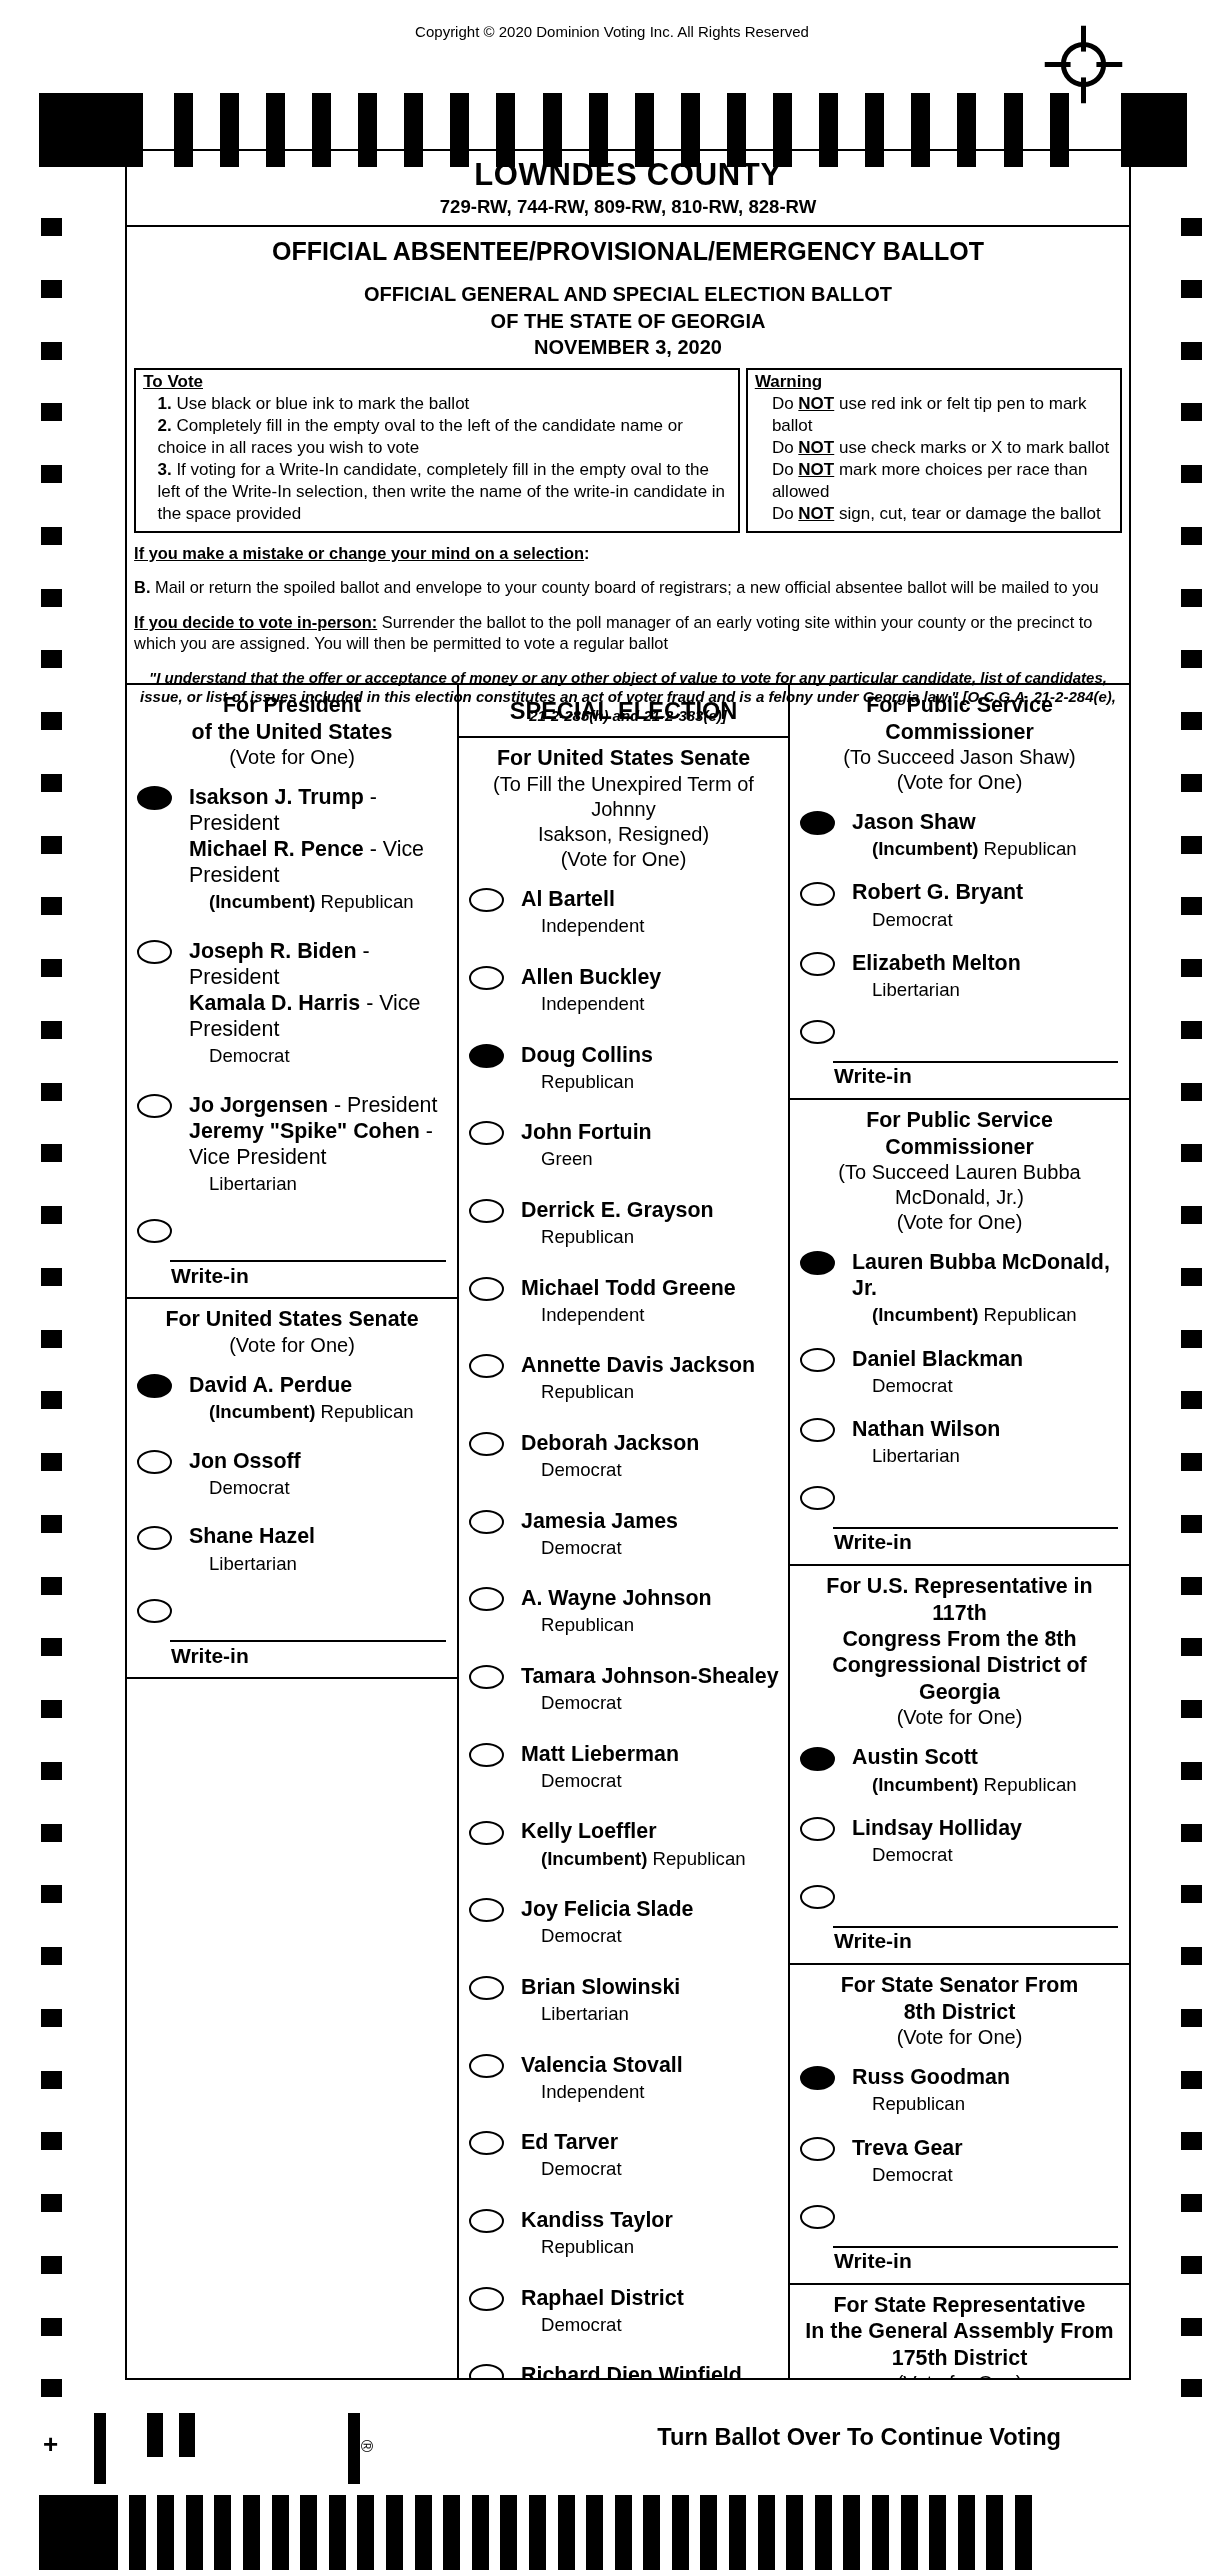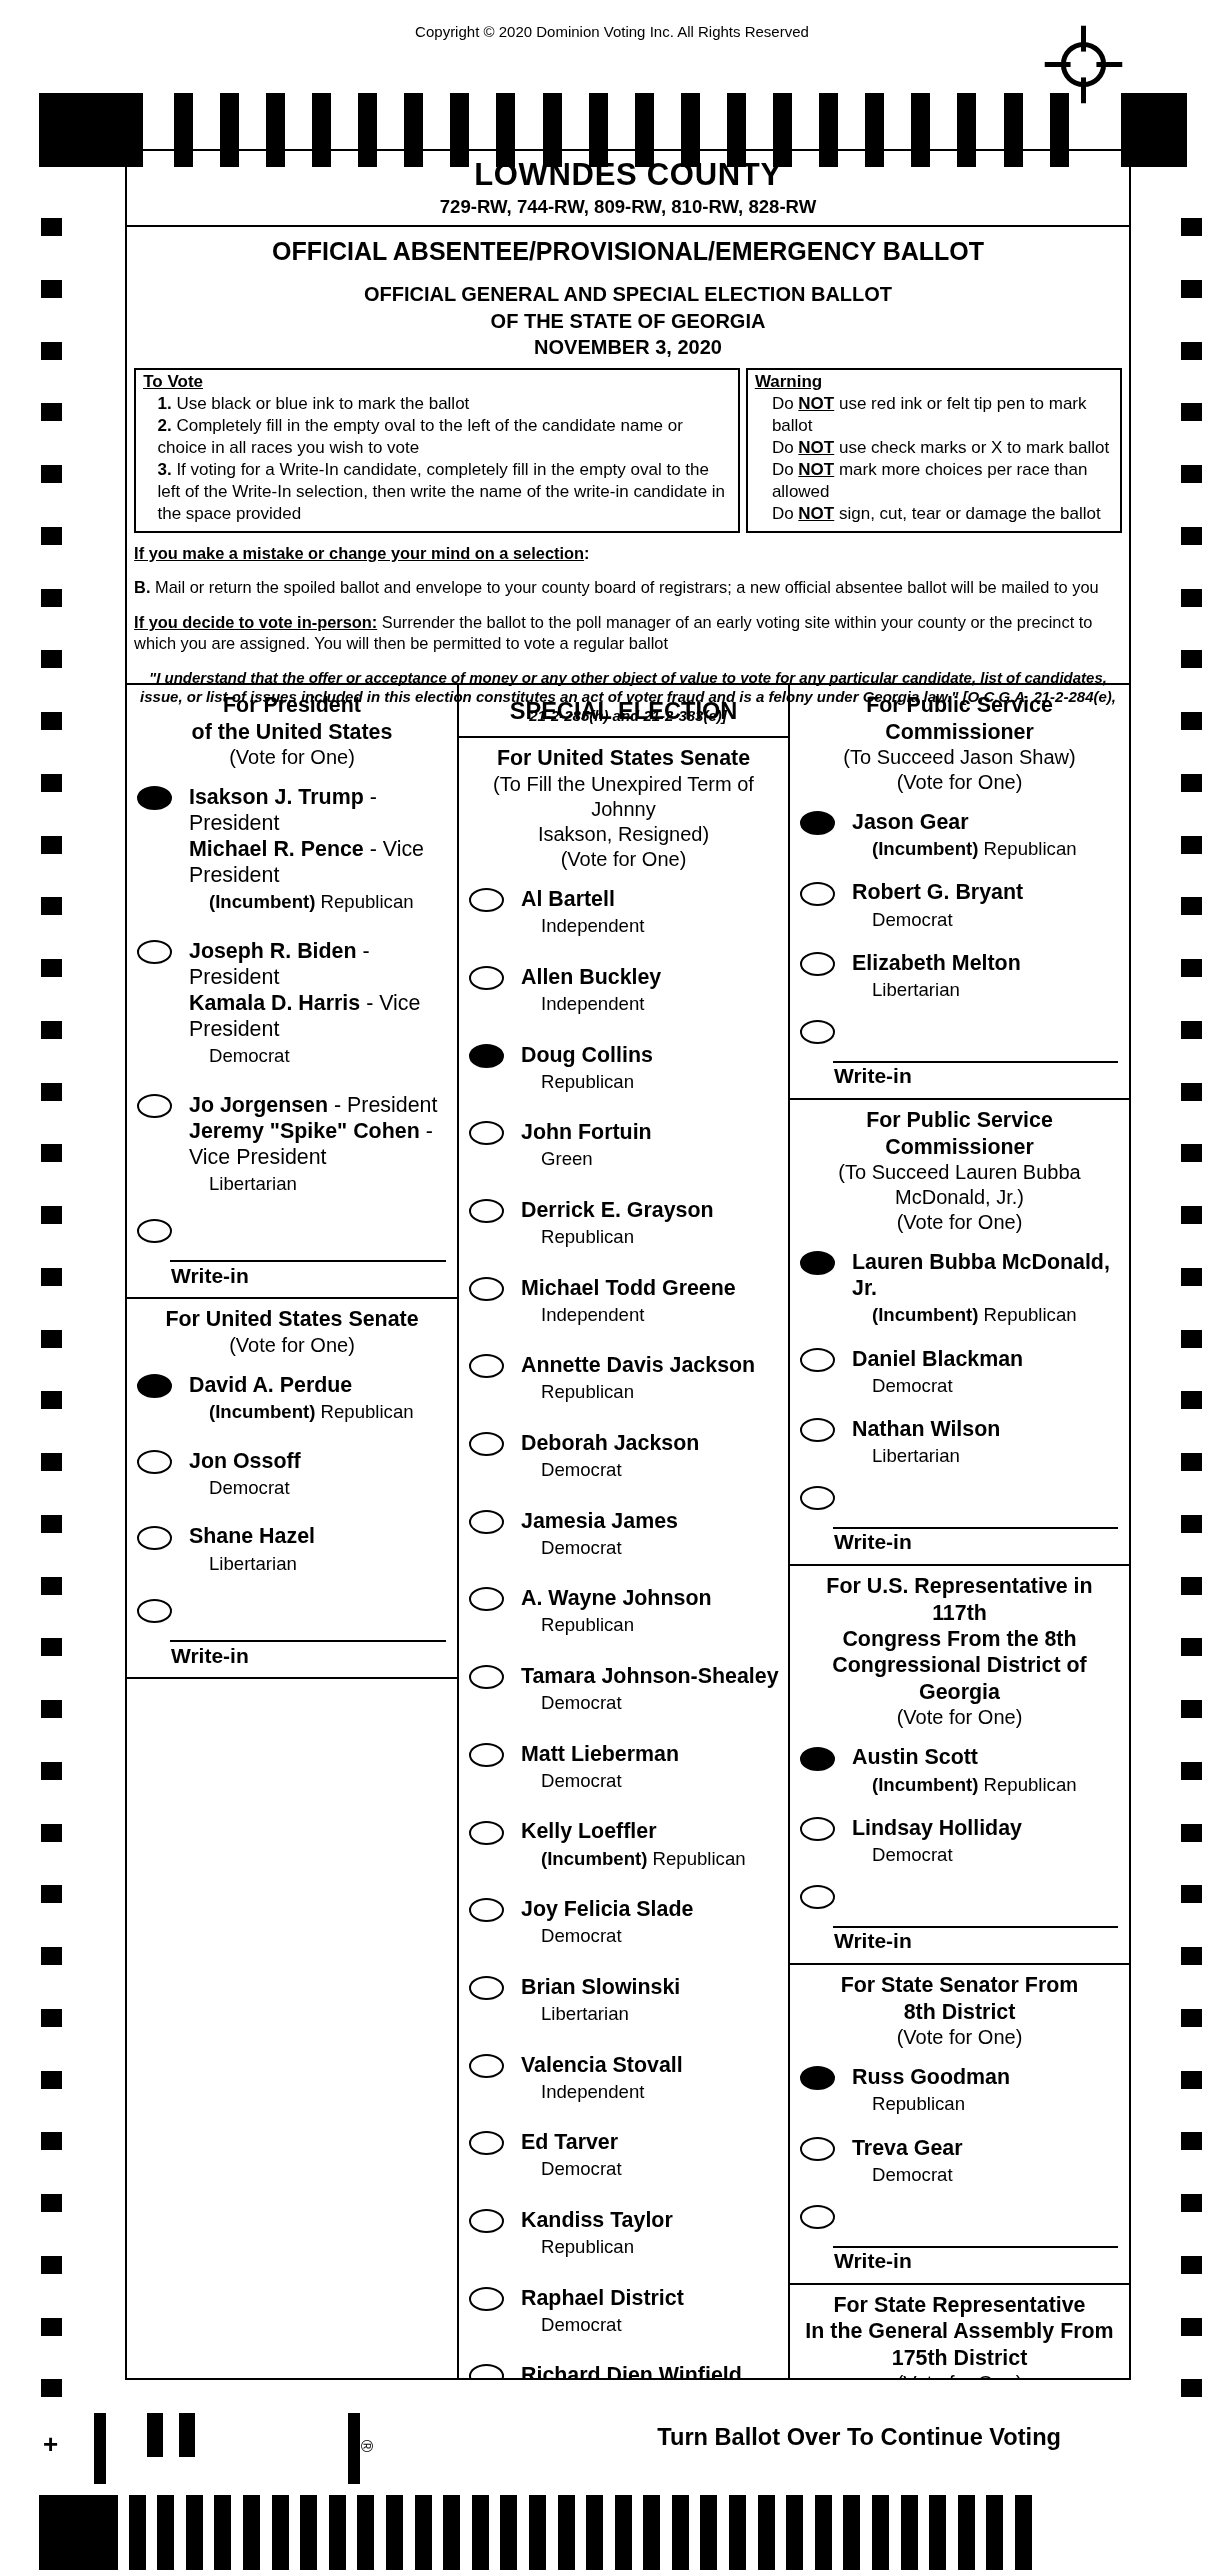--- a/index.html
+++ b/index.html
@@ -329,21 +329,21 @@
       </div>
       <div class="col col3">
         <div class="race">
           <div class="race-title">For Public Service
 Commissioner</div>
           <div class="race-subtitle">(To Succeed Jason Shaw)</div>
           <div class="vote-for">(Vote for One)</div>
           <div class="cand">
             <div class="oval filled"></div>
             <div class="ctext">
-              <div class="cname"><span class="b">Jason Gear</span></div>
+              <div class="cname"><span class="b">Jason Shaw</span></div>
               <div class="cparty"><span class="b">(Incumbent)</span><span> Republican</span></div>
             </div>
           </div>
           <div class="cand">
             <div class="oval"></div>
             <div class="ctext">
               <div class="cname"><span class="b">Robert G. Bryant</span></div>
               <div class="cparty"><span>Democrat</span></div>
             </div>
           </div>

